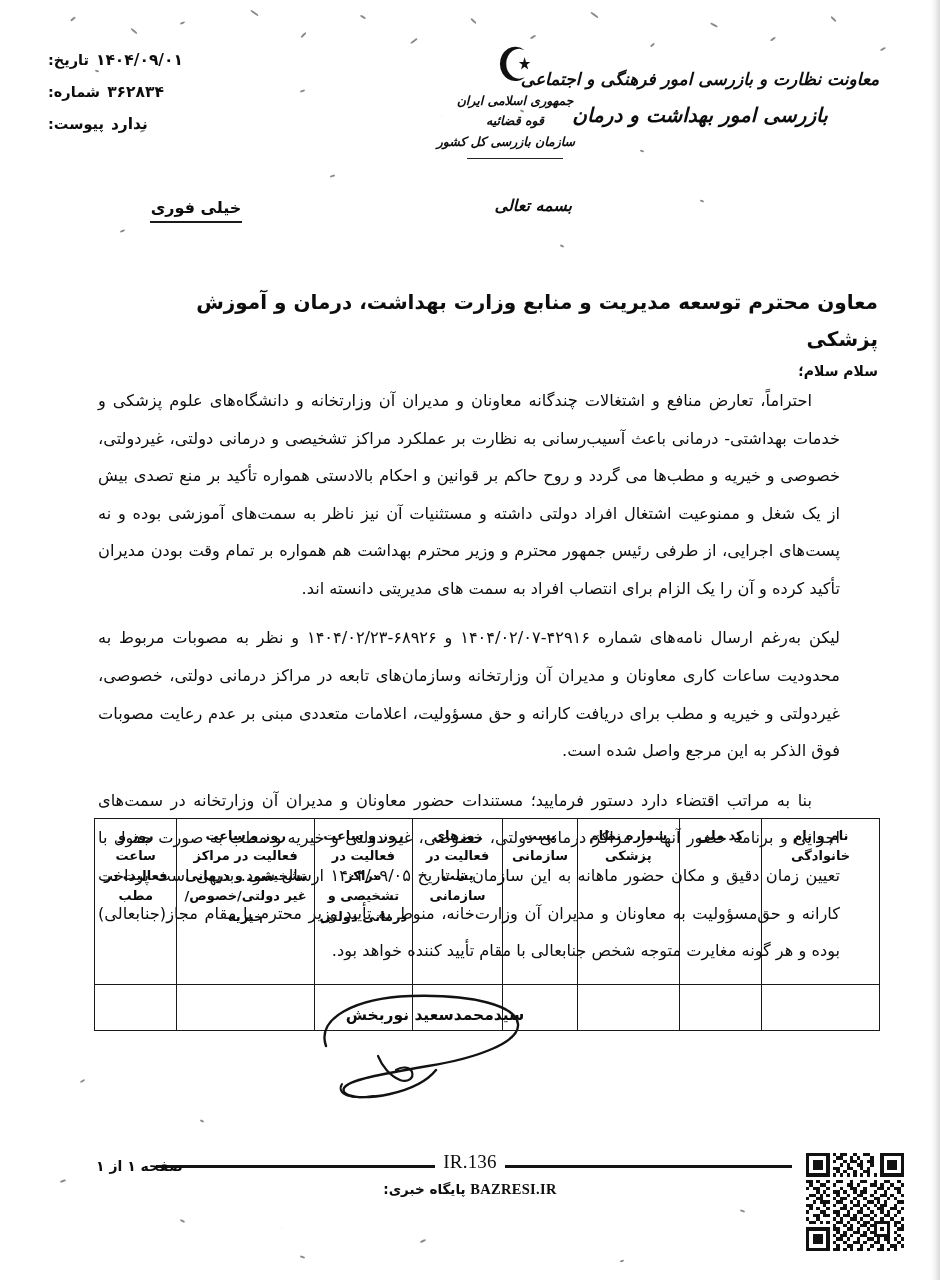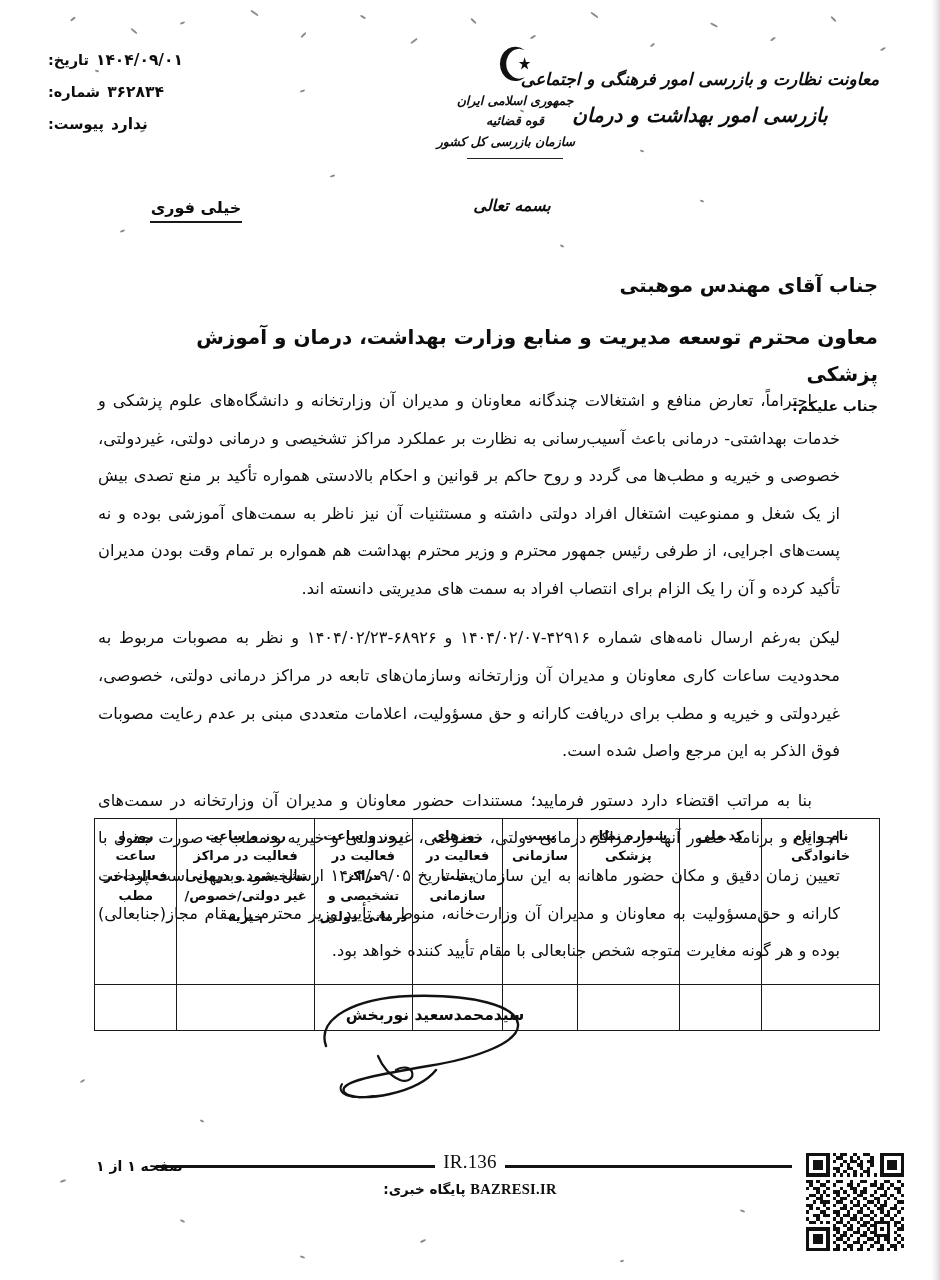--- a/index.html
+++ b/index.html
@@ -104,21 +104,20 @@
   .emblem-rule {
     margin: 6px auto 0;
     width: 96px;
     height: 1px;
     background: #222;
   }
   .bismillah {
     position: absolute;
     top: 196px; left: 452px;
     width: 120px;
-    text-align: center;
     font-size: 16px;
     font-style: italic;
     font-weight: 600;
   }
 
   .org-unit {
     position: absolute;
     top: 66px; right: 60px;
     width: 360px;
     text-align: center;
@@ -363,23 +362,22 @@
     <div class="emblem-rule"></div>
   </div>
   <div class="bismillah">بسمه تعالی</div>
 
   <div class="org-unit">
     <div class="l1">معاونت نظارت و بازرسی امور فرهنگی و اجتماعی</div>
     <div class="l2">بازرسی امور بهداشت و درمان</div>
   </div>
 
   <div class="addressee">
-    <div class="addr-name">جناب آقای مهندس موهبتی</div>
     <div class="addr-title">معاون محترم توسعه مدیریت و منابع وزارت  بهداشت، درمان و آموزش پزشکی</div>
-    <div class="salutation">جناب علیکم؛</div>
+    <div class="salutation">سلام سلام؛</div>
   </div>
 
   <div class="body">
     <p class="indent">احتراماً، تعارض منافع و اشتغالات چندگانه معاونان و مدیران آن وزارتخانه و دانشگاه‌های علوم پزشکی و خدمات بهداشتی- درمانی باعث آسیب‌رسانی به نظارت بر عملکرد مراکز تشخیصی و درمانی دولتی، غیردولتی، خصوصی و خیریه و مطب‌ها می گردد و روح حاکم بر قوانین و احکام بالادستی همواره تأکید بر منع تصدی بیش از یک شغل و ممنوعیت اشتغال افراد دولتی داشته و مستثنیات آن نیز ناظر به سمت‌های آموزشی بوده و نه پست‌های اجرایی، از طرفی رئیس جمهور محترم و وزیر محترم بهداشت هم همواره بر تمام وقت بودن مدیران تأکید کرده و آن را یک الزام برای انتصاب افراد به سمت های مدیریتی دانسته اند.</p>
     <p>لیکن به‌رغم ارسال نامه‌های شماره ۴۲۹۱۶-۱۴۰۴/۰۲/۰۷ و ۶۸۹۲۶-۱۴۰۴/۰۲/۲۳ و نظر به مصوبات مربوط به  محدودیت ساعات کاری معاونان و مدیران آن وزارتخانه وسازمان‌های تابعه در مراکز درمانی دولتی، خصوصی، غیردولتی و خیریه و مطب برای دریافت کارانه و حق مسؤولیت، اعلامات متعددی مبنی بر عدم رعایت مصوبات فوق الذکر به این مرجع واصل شده است.</p>
     <p class="indent">بنا به مراتب اقتضاء دارد دستور فرمایید؛ مستندات حضور معاونان و مدیران آن وزارتخانه در سمت‌های اجرایی و برنامه حضور آنها در مراکز درمانی دولتی، خصوصی، غیر دولتی و خیریه و مطب به صورت جدول با تعیین زمان دقیق و مکان حضور ماهانه به این سازمان تا تاریخ ۱۴۰۴/۰۹/۰۵ ارسال شود. بدیهی است پرداخت کارانه و حق‌مسؤولیت به معاونان و مدیران آن وزارت‌خانه، منوط به تأیید وزیر محترم یا مقام مجاز(جنابعالی) بوده و هر گونه مغایرت متوجه شخص جنابعالی با مقام تأیید کننده خواهد بود.</p>
   </div>
 
   <div class="tbl-wrap">
     <table class="form">

